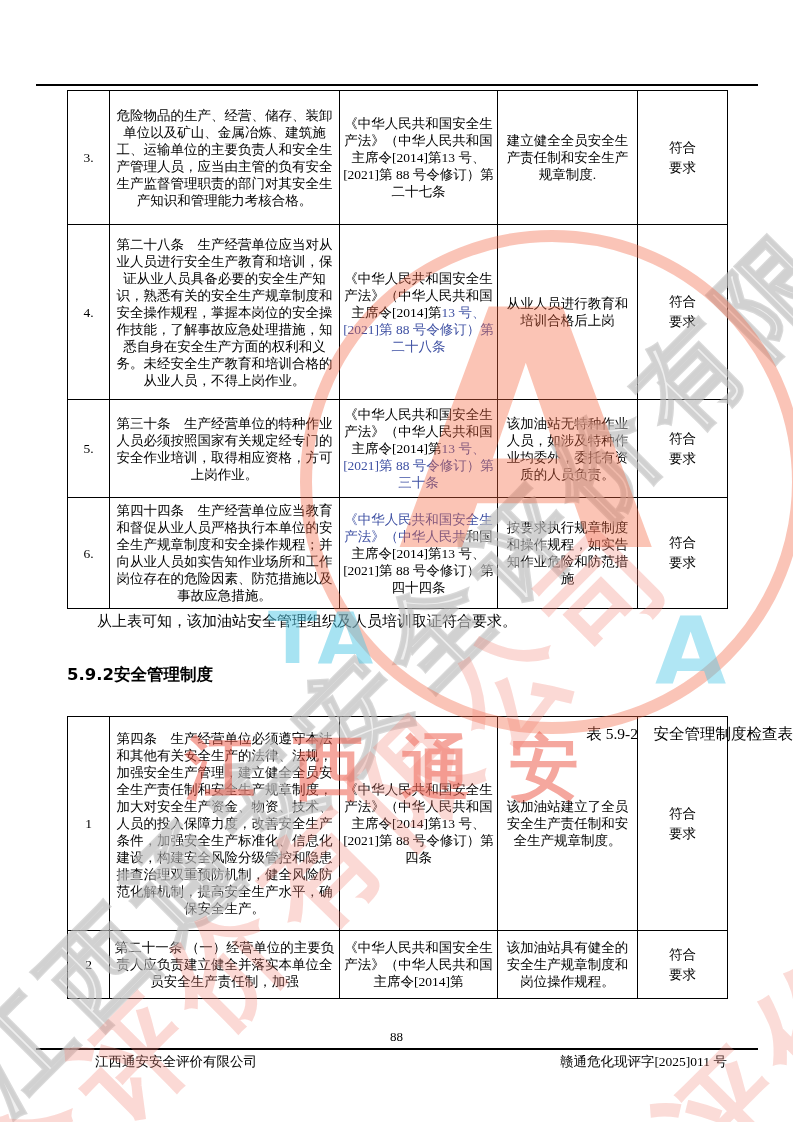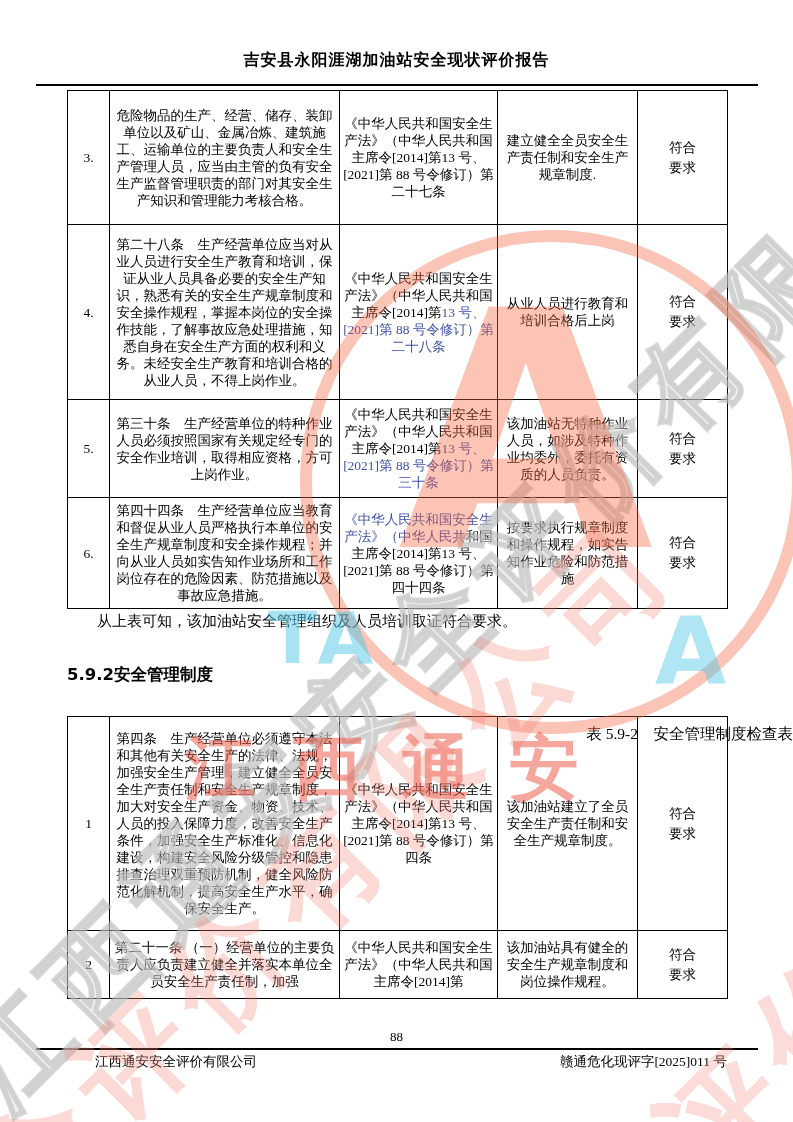--- a/index.html
+++ b/index.html
@@ -58,21 +58,20 @@
   .wm-diag2{left:-150px;top:1235px;font-size:115px;letter-spacing:18px;
             color:rgba(242,130,115,0.30);}
   .wm-diag3{left:430px;top:1295px;font-size:120px;letter-spacing:16px;
             color:rgba(242,130,115,0.28);}
 </style>
 </head>
 <body>
 
 <div class="page">
 
-  <div class="title">吉安县永阳涯湖加油站安全现状评价报告</div>
   <div class="rule-top"></div>
 
   <table id="t1">
     <colgroup>
         <col class="c-no">
         <col class="c-content">
         <col class="c-basis">
         <col class="c-record">
         <col class="c-result">
       </colgroup>

